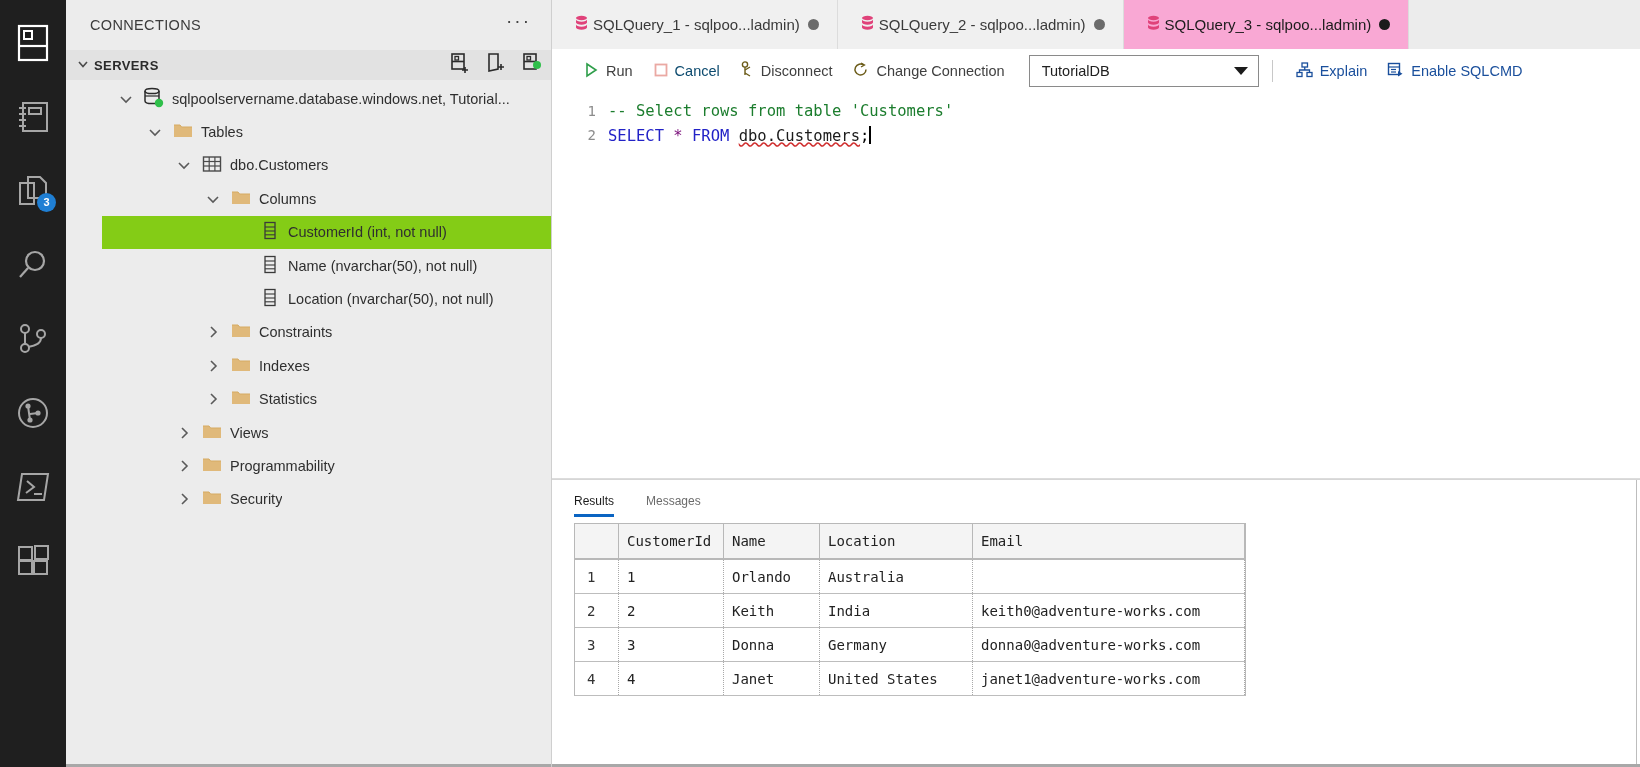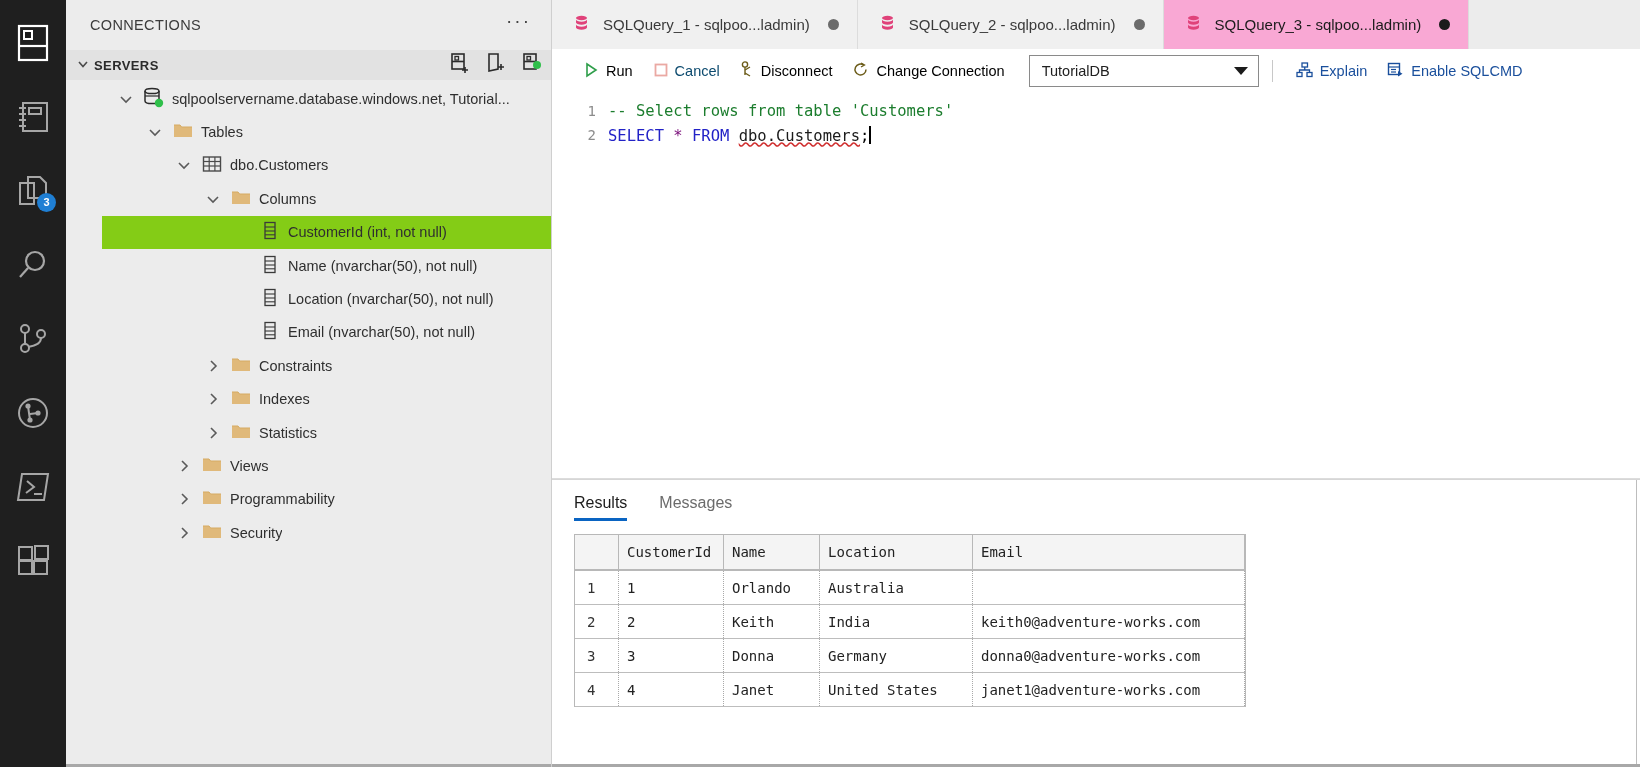--- a/index.html
+++ b/index.html
@@ -102,21 +102,21 @@
     position: relative;
     border-left: 1px solid #cfcfcf;
   }
   .tabbar {
     height: 49px; flex: 0 0 49px;
     background: #ececec;
     display: flex; align-items: stretch;
     position: relative;
   }
   .tab {
-    display: flex; align-items: center; gap: 14px;
+    display: flex; align-items: center; gap: 4px;
     padding: 0 18px 0 22px;
     background: #f0f0f0;
     border-right: 1px solid #dcdcdc;
     font-size: 15px; color: #3a3a3a;
     cursor: pointer;
     position: relative;
   }
   .tab.active { background: #f9a8d4; color: #1b1b1b; }
   .tab .dot {
     width: 11px; height: 11px; border-radius: 50%;
@@ -128,21 +128,21 @@
   .toolbar {
     height: 44px; flex: 0 0 44px;
     background: #ffffff;
     display: flex; align-items: center;
     padding-left: 22px;
     gap: 0px;
     border-bottom: 0;
   }
   .tb-btn {
     display: flex; align-items: center; gap: 7px;
-    font-size: 14.5px; color: #000000;
+    font-size: 14.5px; color: #404040;
     padding: 0 10px; height: 30px; cursor: pointer;
   }
   .tb-btn.disabled { color: #0c4a6e; cursor: default; }
   .tb-btn.link { color: #1a4f9c; }
   .tb-sep {
     width: 1px; height: 22px; background: #c8c8c8; margin: 0 13px;
   }
   .db-select {
     margin-left: 14px;
     width: 230px; height: 32px;
@@ -192,30 +192,30 @@
   
   .results {
     flex: 1 1 auto;
     background: #ffffff;
     border-top: 1px solid #d6d6d6;
     padding-left: 22px;
     position: relative;
   }
   .res-tabs { display: flex; gap: 32px; padding-top: 14px; }
   .res-tab {
-    font-size: 16px; color: #6b6b6b; padding-bottom: 9px; cursor: pointer;
+    font-size: 12px; color: #6b6b6b; padding-bottom: 9px; cursor: pointer;
     position: relative;
   }
   .res-tab.active { color: #1b1b1b; }
   .res-tab.active::after {
     content:""; position:absolute; left:0; right:0; bottom:0;
     height: 3px; background: #0a64c2;
   }
   .grid {
-    margin-top: 13px;
+    margin-top: 6px;
     width: 672px;
     border: 1px solid #b8b8b8;
     border-bottom: none;
     font-family: "DejaVu Sans Mono", "Liberation Mono", monospace;
     font-size: 14px;
     color: #222;
   }
   .grow { display: flex; height: 34px; align-items: stretch; }
   .grow.head {
     background: #f4f4f4;
@@ -501,35 +501,20 @@
           </span>
           <span class="ic">
             <span><svg width="16" height="19" viewBox="0 0 16 19">
                 <rect x="3" y="1.5" width="10" height="16" fill="none" stroke="#3a3a3a" stroke-width="1.3"></rect>
                 <line x1="3" y1="6" x2="13" y2="6" stroke="#3a3a3a" stroke-width="1.1"></line>
                 <line x1="3" y1="10" x2="13" y2="10" stroke="#3a3a3a" stroke-width="1.1"></line>
                 <line x1="3" y1="13.8" x2="13" y2="13.8" stroke="#3a3a3a" stroke-width="1.1"></line>
               </svg></span>
           </span>
           <span class="lbl-txt">Location (nvarchar(50), not null)</span>
-        </div>
-        <div class="tree-row">
-          <span style="flex:0 0 124px"></span>
-          <span class="tw">
-            <span></span>
-          </span>
-          <span class="ic">
-            <span><svg width="16" height="19" viewBox="0 0 16 19">
-                <rect x="3" y="1.5" width="10" height="16" fill="none" stroke="#3a3a3a" stroke-width="1.3"></rect>
-                <line x1="3" y1="6" x2="13" y2="6" stroke="#3a3a3a" stroke-width="1.1"></line>
-                <line x1="3" y1="10" x2="13" y2="10" stroke="#3a3a3a" stroke-width="1.1"></line>
-                <line x1="3" y1="13.8" x2="13" y2="13.8" stroke="#3a3a3a" stroke-width="1.1"></line>
-              </svg></span>
-          </span>
-          <span class="lbl-txt">Email (nvarchar(50), not null)</span>
         </div>
         <div class="tree-row">
           <span style="flex:0 0 95px"></span>
           <span class="tw">
             <span>
               <svg width="16" height="16" viewBox="0 0 16 16">
                 <path d="M6 3 L11 8 L6 13" fill="none" stroke="#5a5a5a" stroke-width="1.6"></path>
               </svg>
             </span>
           </span>

